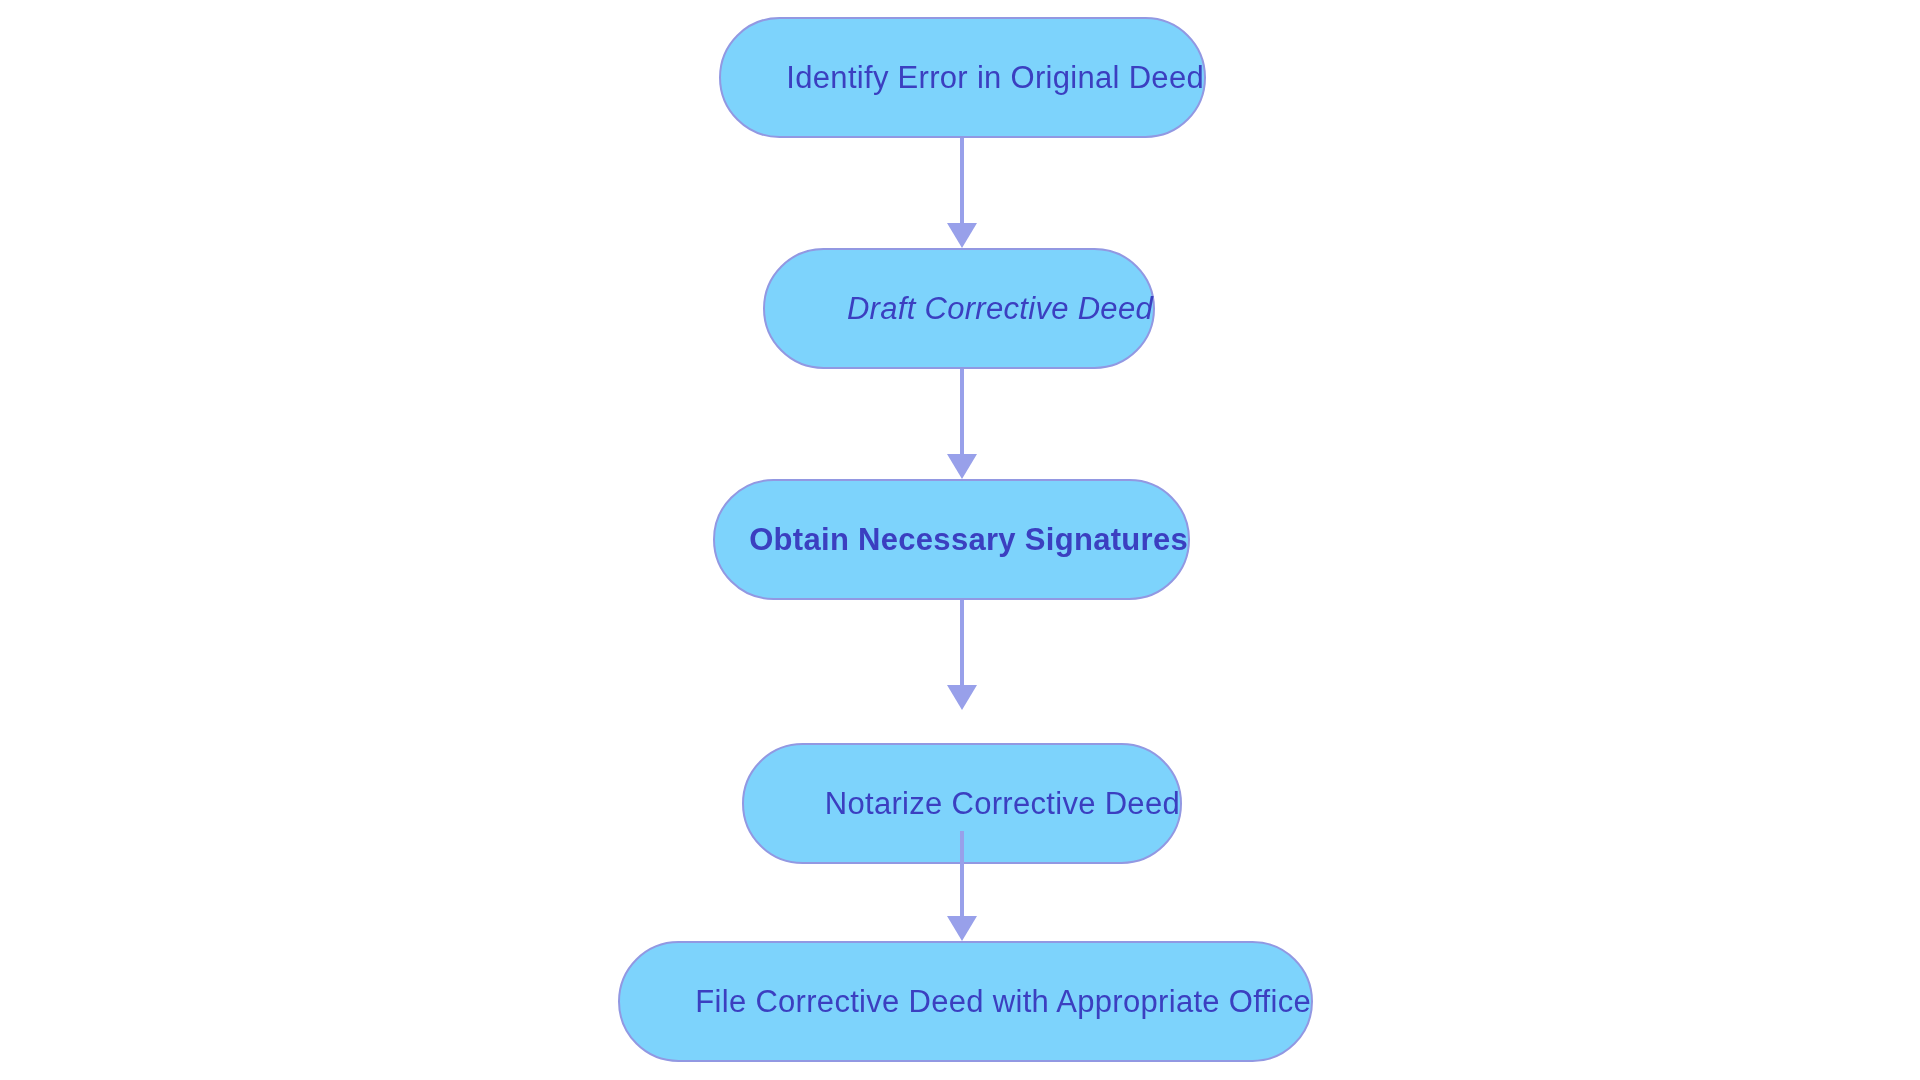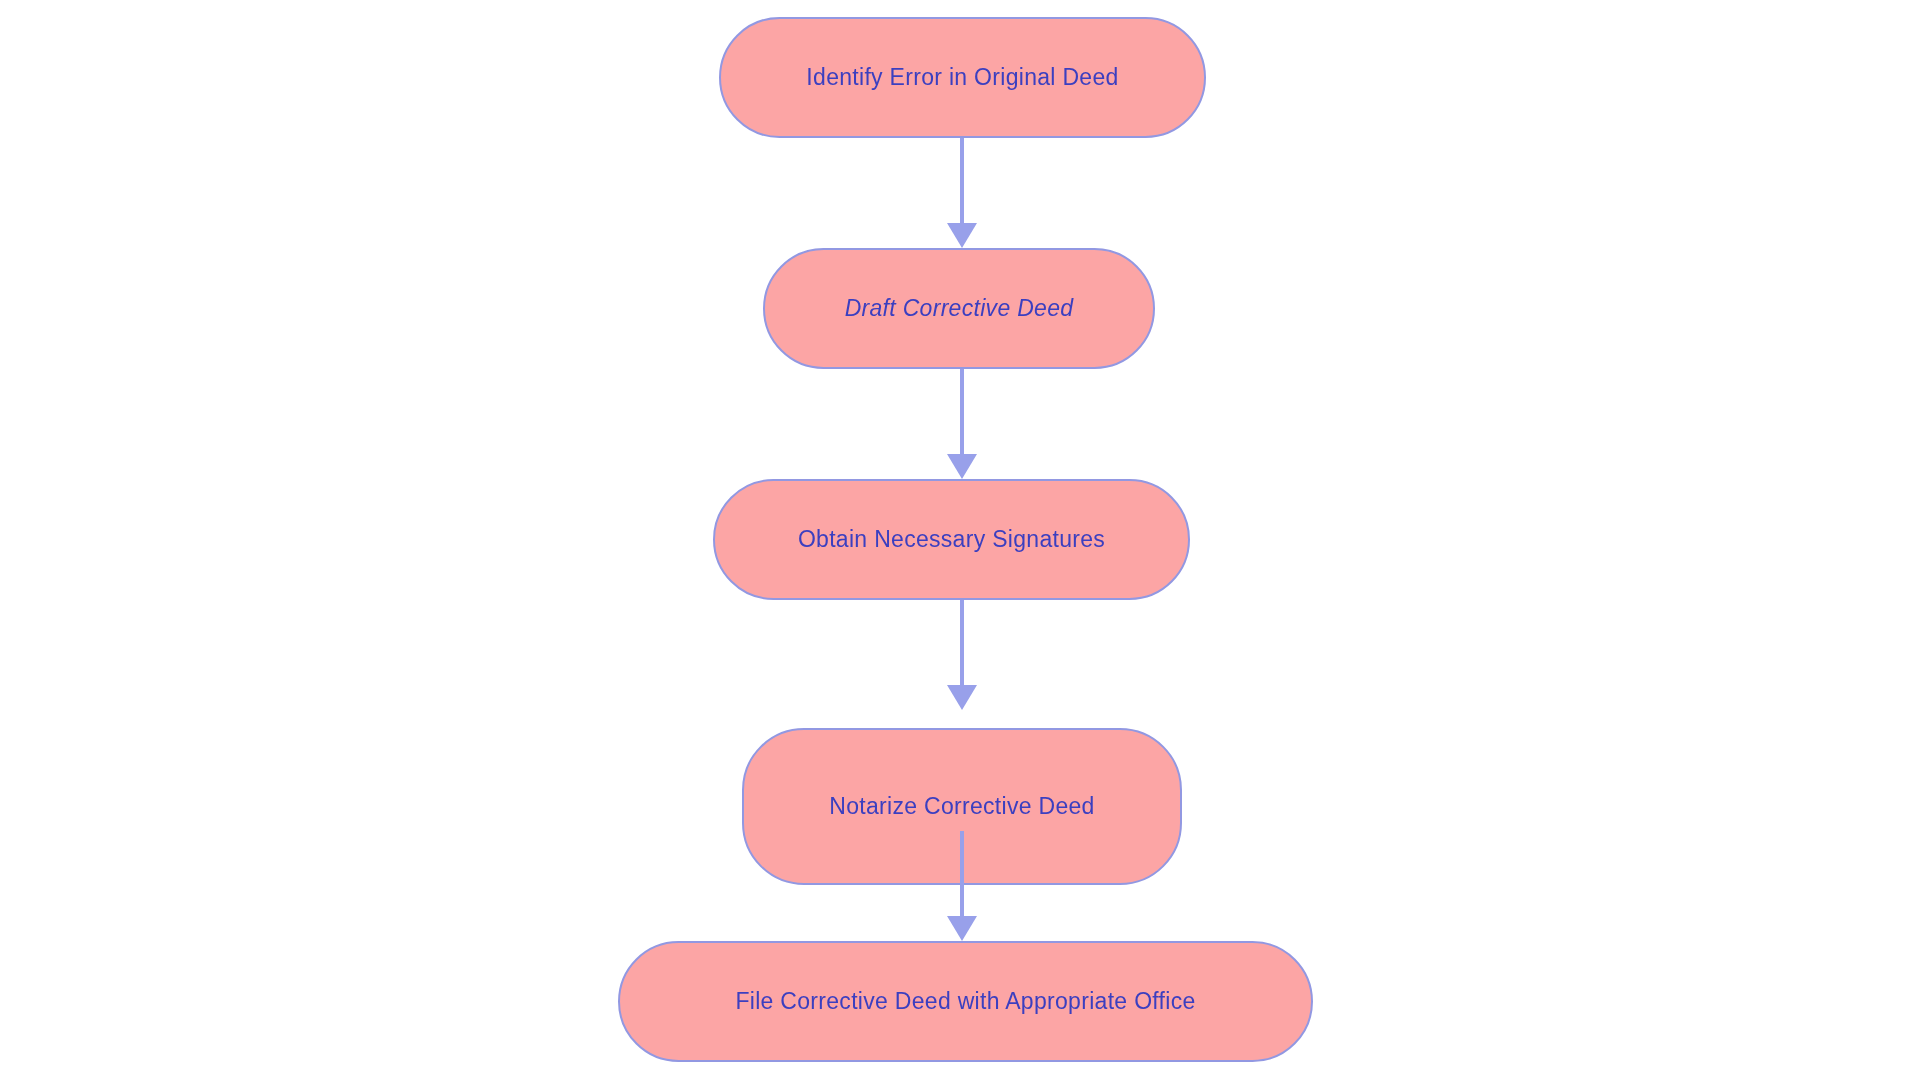--- a/index.html
+++ b/index.html
@@ -11,29 +11,29 @@
   .canvas {
     position: relative;
     width: 1920px;
     height: 1080px;
     background: #ffffff;
     overflow: hidden;
   }
   .flow-node {
     position: absolute;
     box-sizing: border-box;
-    background: #fca5a5;
+    background: #7dd3fc;
     border: 2px solid #9298e2;
     border-radius: 62px;
     display: flex;
     align-items: center;
-    justify-content: center;
+    justify-content: flex-end;
     text-align: center;
     color: #3b3fc0;
-    font-size: 23px;
+    font-size: 31px;
     letter-spacing: 0.3px;
     line-height: 1.2;
   }
   .connector {
     position: absolute;
     width: 30px;
     display: flex;
     flex-direction: column;
     align-items: center;
   }
@@ -66,30 +66,30 @@
 
   <div class="flow-node" style="left:763px; top:248px; width:392px; height:121px;font-style:italic;">
     <span>Draft Corrective Deed</span>
   </div>
 
   <div class="connector" style="left:947px; top:369px; height:110px;">
     <div class="line"></div>
     <div class="head"></div>
   </div>
 
-  <div class="flow-node" style="left:713px; top:479px; width:477px; height:121px;">
+  <div class="flow-node" style="left:713px; top:479px; width:477px; height:121px;font-weight:bold;">
     <span>Obtain Necessary Signatures</span>
   </div>
 
   <div class="connector" style="left:947px; top:600px; height:110px;">
     <div class="line"></div>
     <div class="head"></div>
   </div>
 
-  <div class="flow-node" style="left:742px; top:728px; width:440px; height:157px;">
+  <div class="flow-node" style="left:742px; top:743px; width:440px; height:121px;">
     <span>Notarize Corrective Deed</span>
   </div>
 
   <div class="connector" style="left:947px; top:831px; height:110px;">
     <div class="line"></div>
     <div class="head"></div>
   </div>
 
   <div class="flow-node" style="left:618px; top:941px; width:695px; height:121px;">
     <span>File Corrective Deed with Appropriate Office</span>

